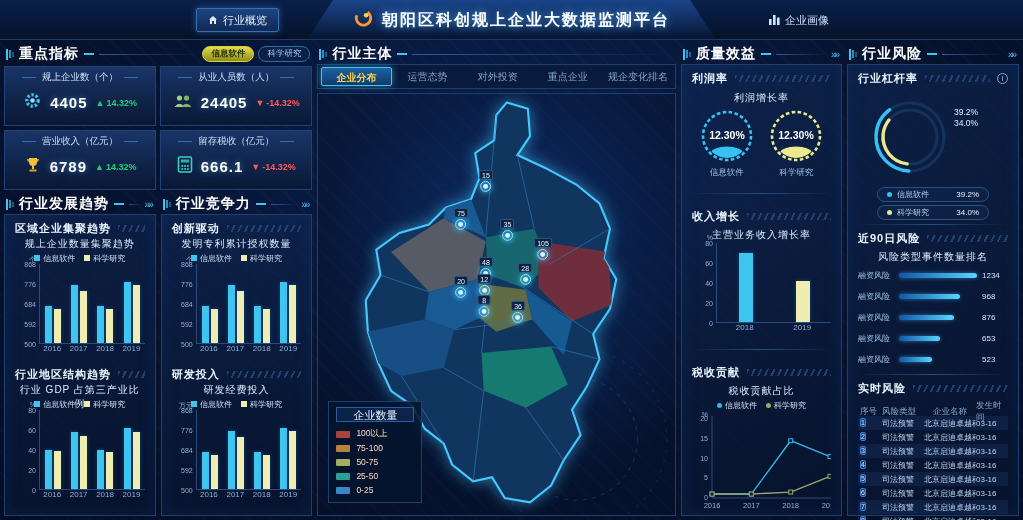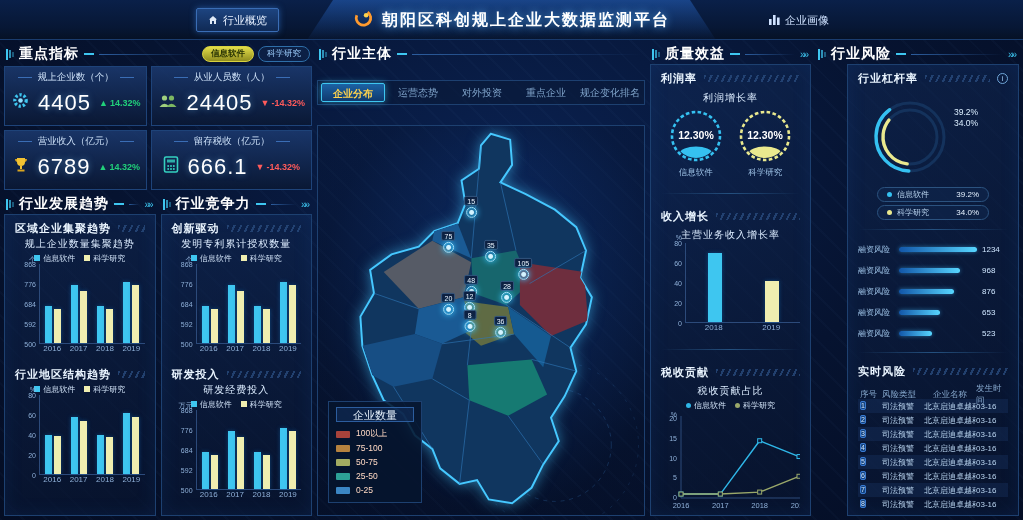--- a/index.html
+++ b/index.html
@@ -21,21 +21,21 @@
   .nav-btn{position:absolute;top:8px;display:flex;align-items:center;gap:5px;height:24px;
     padding:0 11px;font-size:11px;color:#e6f0ff;cursor:pointer;}
   .nav-left{left:196px;background:linear-gradient(180deg,#1d4480,#102a55);
     border:1px solid #3a6db5;border-radius:2px;box-shadow:0 0 6px rgba(60,140,240,.5);}
   .nav-right{left:758px;color:#cfe2ff;}
   .nav-btn svg{display:block;}
   
   .content{position:absolute;top:44px;left:4px;right:4px;bottom:4px;display:flex;gap:5px;z-index:2;}
   .col{display:flex;flex-direction:column;min-height:0;}
   .col-left{width:344px;}
-  .col-center{width:400px;gap:16px;}
+  .col-center{width:400px;}
   .col-q{width:161px;}
   .col-r{flex:1;}
   
   .sec{display:flex;align-items:center;gap:5px;height:20px;flex:none;padding:0 2px;}
   .deco{display:flex;align-items:center;gap:1px;}
   .deco i{display:block;width:2px;background:#3ec6f0;}
   .deco i:nth-child(1){height:11px;} .deco i:nth-child(2){height:8px;opacity:.7;} .deco i:nth-child(3){height:5px;opacity:.4;}
   .sec .t{font-size:14px;font-weight:bold;color:#fff;letter-spacing:1px;white-space:nowrap;}
   .sec .dash{width:10px;height:2px;background:#3ec6f0;}
   .sec .line{flex:1;height:1px;background:linear-gradient(90deg,#2c5d9e,transparent);}
@@ -50,21 +50,21 @@
     background:repeating-linear-gradient(115deg,#2a4d80 0 2px,transparent 2px 6px);}
   .sub .info{width:11px;height:11px;border:1px solid #6fa6d8;border-radius:50%;color:#9fc8ef;
     font-size:8px;line-height:10px;text-align:center;cursor:pointer;flex:none;}
   
   .ki-grid{display:grid;grid-template-columns:1fr 1fr;grid-auto-rows:60px;gap:4px;margin-top:2px;flex:none;}
   .kcard{border:1px solid #1e4379;background:linear-gradient(180deg,rgba(28,58,112,.85),rgba(10,24,52,.9));
     display:flex;flex-direction:column;padding:3px 6px 4px;}
   .klabel{display:flex;align-items:center;justify-content:center;gap:6px;font-size:9.5px;color:#cfe3fa;height:14px;}
   .klabel::before,.klabel::after{content:"";width:14px;height:1px;background:#3a6db5;}
   .krow{flex:1;display:flex;align-items:center;justify-content:center;gap:8px;}
-  .kval{font-size:22px;font-weight:normal;color:#fff;letter-spacing:1px;text-shadow:0 0 6px rgba(120,200,255,.5);}
+  .kval{font-size:15px;font-weight:bold;color:#fff;letter-spacing:1px;text-shadow:0 0 6px rgba(120,200,255,.5);}
   .kdelta{display:flex;align-items:center;gap:2px;font-size:9px;font-weight:bold;}
   .kdelta.up{color:#21d07a;} .kdelta.down{color:#ff5b5b;}
   .row2{display:flex;gap:5px;flex:1;min-height:0;margin-top:4px;}
   .pcol{flex:1;display:flex;flex-direction:column;min-width:0;}
   .chart-card{flex:1;display:flex;flex-direction:column;min-height:0;}
   
   .ctitle{text-align:center;font-size:10px;color:#dcecff;height:15px;letter-spacing:1px;flex:none;}
   .lg{display:flex;justify-content:center;align-items:center;gap:9px;height:12px;font-size:8px;color:#cfe0f5;flex:none;}
   .lg .sw{width:6px;height:6px;display:inline-block;margin-right:3px;}
   .lg .dot{width:5px;height:5px;border-radius:50%;display:inline-block;margin-right:3px;}
@@ -305,20 +305,21 @@
                     <span>2019</span>
                   </div>
                 </div>
             </div>
             <div class="chart-card">
               <div class="sub">
                 <span class="st">行业地区结构趋势</span>
                 <span class="hatch"></span>
               </div>
               <div>
+                  <div class="ctitle">行业 GDP 占第三产业比例</div>
                   <div class="lg">
                     <span><span class="sw" style="background:#3ec6f0"></span>信息软件</span>
                     <span><span class="sw" style="background:#efeeb0"></span>科学研究</span>
                   </div>
                   <div class="cbody">
                     <div class="yaxis">
                       <span class="unit">%</span>
                       <span class="tick" style="bottom:0%">0</span>
                       <span class="tick" style="bottom:25%">20</span>
                       <span class="tick" style="bottom:50%">40</span>
@@ -707,21 +708,21 @@
         <span class="deco">
             <i></i>
             <i></i>
             <i></i>
           </span>
         <span class="t">行业风险</span>
         <span class="dash"></span>
         <span class="line"></span>
         <span class="more">»»</span>
       </div>
-      <div class="panel" style="justify-content:space-between;margin-left:31px;">
+      <div class="panel" style="justify-content:space-between;">
         <div class="qblock">
           <div class="sub">
             <span class="st">行业杠杆率</span>
             <span class="hatch"></span>
             <span class="info">i</span>
           </div>
           <div id="leverage-ring" style="display:flex;justify-content:center;">
               <svg width="150" height="98">
                 <circle cx="52" cy="50" r="34" fill="none" stroke="#14325c" stroke-width="3"></circle>
                 <circle cx="52" cy="50" r="27" fill="none" stroke="#14325c" stroke-width="3"></circle>
@@ -739,21 +740,26 @@
               </div>
               <div class="pill">
                 <span class="dot" style="background:#eae98e"></span>
                 <span>科学研究</span>
                 <span class="pv">34.0%</span>
               </div>
             </div>
         </div>
         <div class="divline"></div>
         <div class="qblock">
+          <div class="sub">
+            <span class="st">近90日风险</span>
+            <span class="hatch"></span>
+          </div>
           <div>
+              <div class="ctitle" style="margin-top:3px;">风险类型事件数量排名</div>
               <div class="hrow">
                 <span class="hlabel">融资风险</span>
                 <span class="htrack">
                   <span class="hbar" style="display:block;width:100%"></span>
                 </span>
                 <span class="hval">1234</span>
               </div>
               <div class="hrow">
                 <span class="hlabel">融资风险</span>
                 <span class="htrack">

